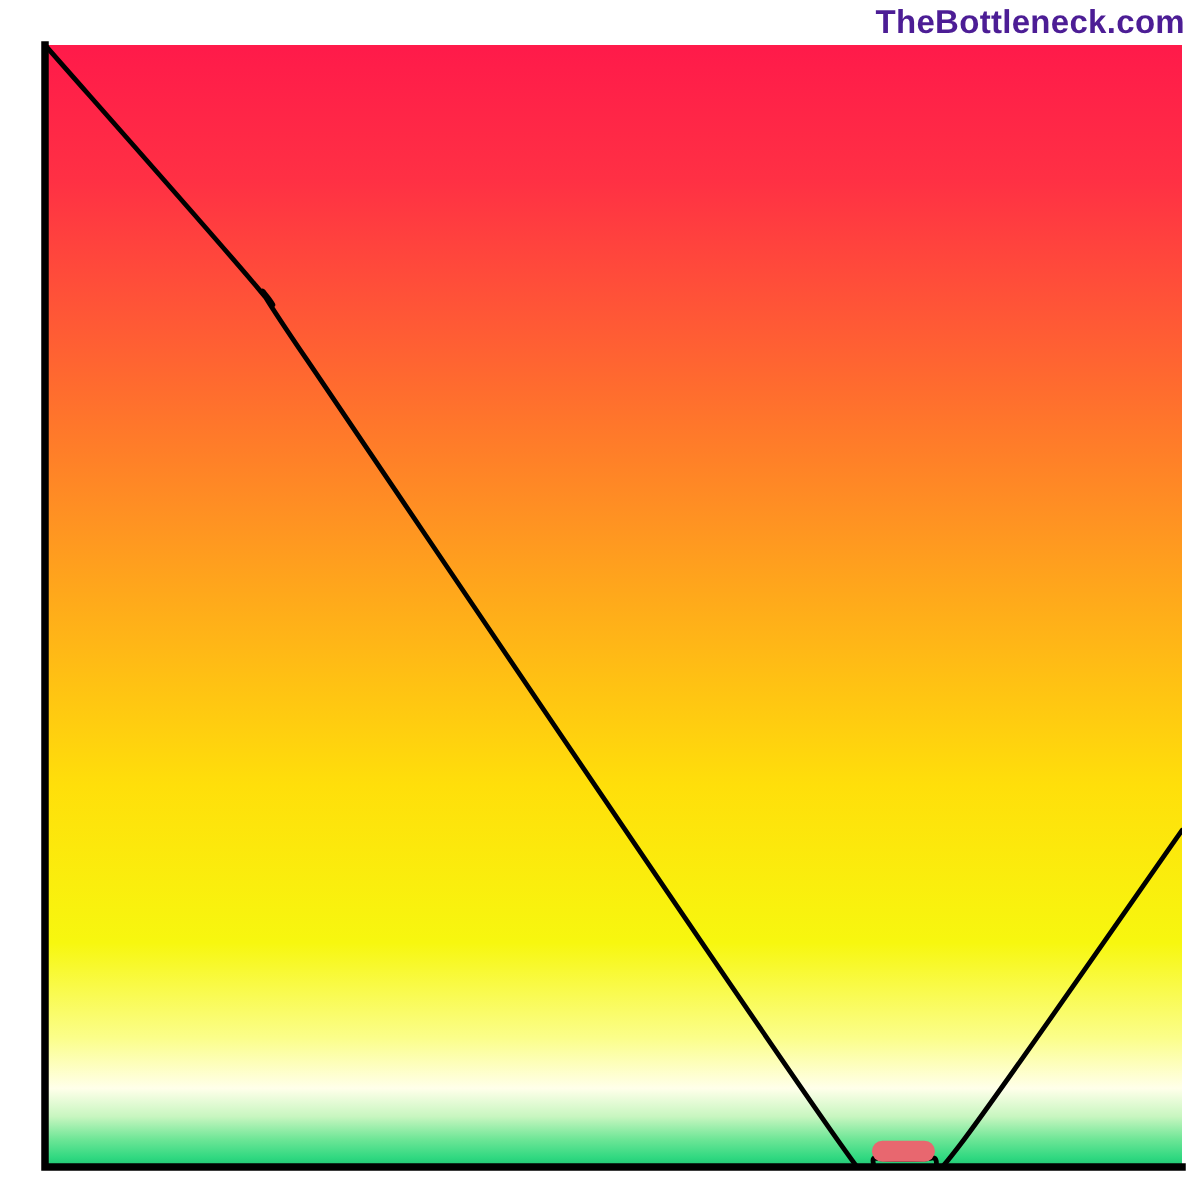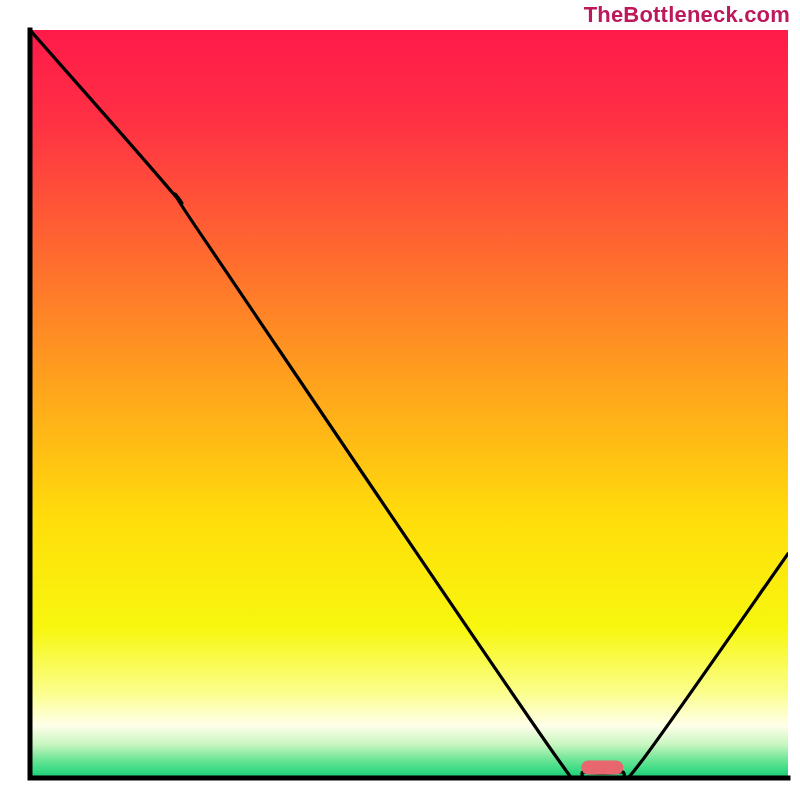--- a/index.html
+++ b/index.html
@@ -15,21 +15,21 @@
     width: 800px;
     height: 800px;
   }
   .attribution {
     position: absolute;
     top: 2px;
     right: 10px;
     font-family: Arial, Helvetica, sans-serif;
     font-size: 22px;
     font-weight: 600;
-    color: #be185d;
+    color: #4c1d95;
     letter-spacing: 0.2px;
   }
   svg.chart {
     position: absolute;
     left: 0;
     top: 0;
   }
 </style>
 </head>
 <body>

